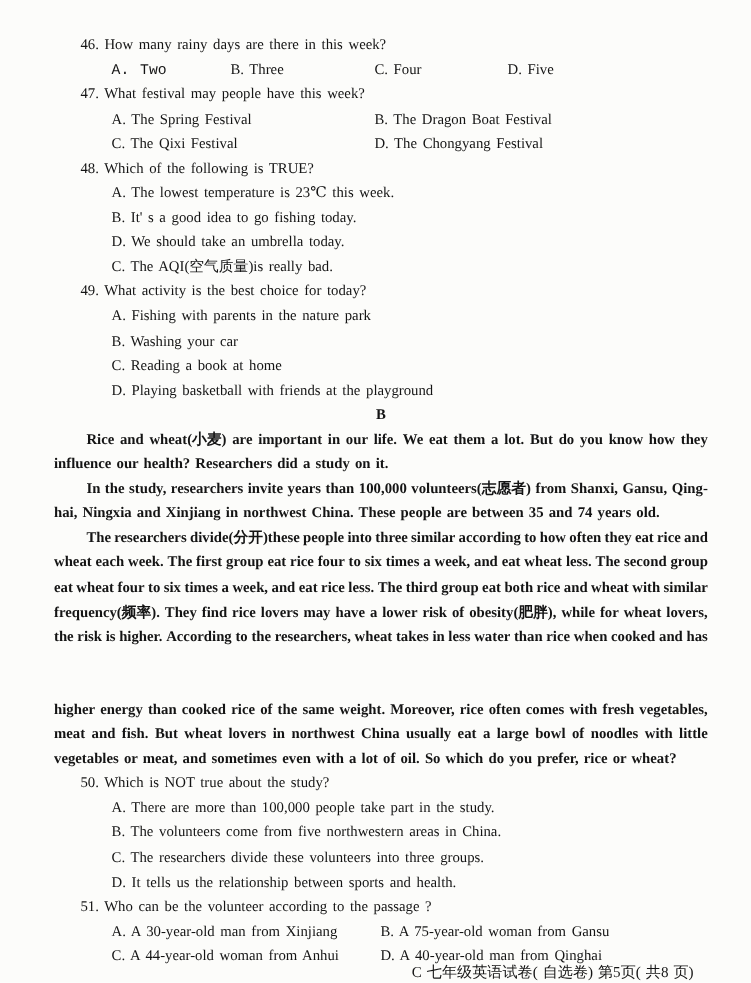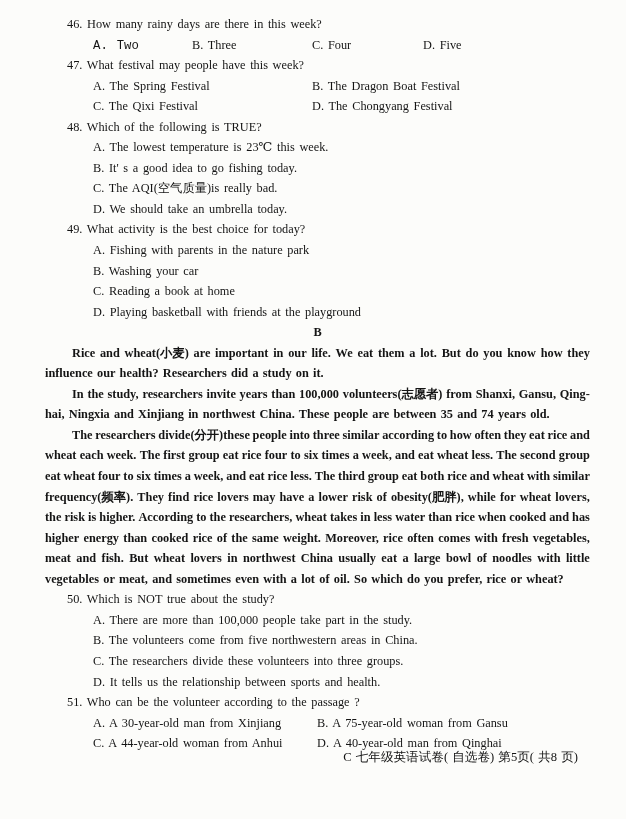--- a/index.html
+++ b/index.html
@@ -8,21 +8,21 @@
     width: 626px;
     height: 819px;
     background: #fcfcfa;
     overflow: hidden;
     font-family: "Liberation Serif", "DejaVu Serif", serif;
     color: #141414;
   }
   .content {
     position: absolute;
     left: 45px;
-    top: 14px;
+    top: 27px;
     width: 545px;
     font-size: 12.3px;
   }
   .line {
     height: 20.55px;
     line-height: 20.55px;
     white-space: nowrap;
     word-spacing: 1.6px;
   }
   
@@ -69,22 +69,22 @@
     <div class="line opt cols2">
       <span class="c1">A. The Spring Festival</span><span class="c2">B. The Dragon Boat Festival</span>
     </div>
     <div class="line opt cols2">
       <span class="c1">C. The Qixi Festival</span><span class="c2">D. The Chongyang Festival</span>
     </div>
 
     <div class="line q">48. Which of the following is TRUE?</div>
     <div class="line opt">A. The lowest temperature is 23℃ this week.</div>
     <div class="line opt">B. It' s a good idea to go fishing today.</div>
+    <div class="line opt">D. We should take an umbrella today.</div>
     <div class="line opt">C. The AQI(空气质量)is really bad.</div>
-    <div class="line opt">D. We should take an umbrella today.</div>
 
     <div class="line q">49. What activity is the best choice for today?</div>
     <div class="line opt">A. Fishing with parents in the nature park</div>
     <div class="line opt">B. Washing your car</div>
     <div class="line opt">C. Reading a book at home</div>
     <div class="line opt">D. Playing basketball with friends at the playground</div>
 
     <div class="line center">B</div>
 
     <div class="line pline jline first" style="display: flex; justify-content: space-between; align-items: center;">
@@ -223,21 +223,21 @@
         <span>in</span>
         <span>less</span>
         <span>water</span>
         <span>than</span>
         <span>rice</span>
         <span>when</span>
         <span>cooked</span>
         <span>and</span>
         <span>has</span>
       </div>
-    <div class="line pline jline" style="display: flex; justify-content: space-between; align-items: center;">
+    <div class="line pline jline" style="display: flex; justify-content: space-between; align-items: center; margin-top: 40px;">
         <span>higher</span>
         <span>energy</span>
         <span>than</span>
         <span>cooked</span>
         <span>rice</span>
         <span>of</span>
         <span>the</span>
         <span>same</span>
         <span>weight.</span>
         <span>Moreover,</span>

